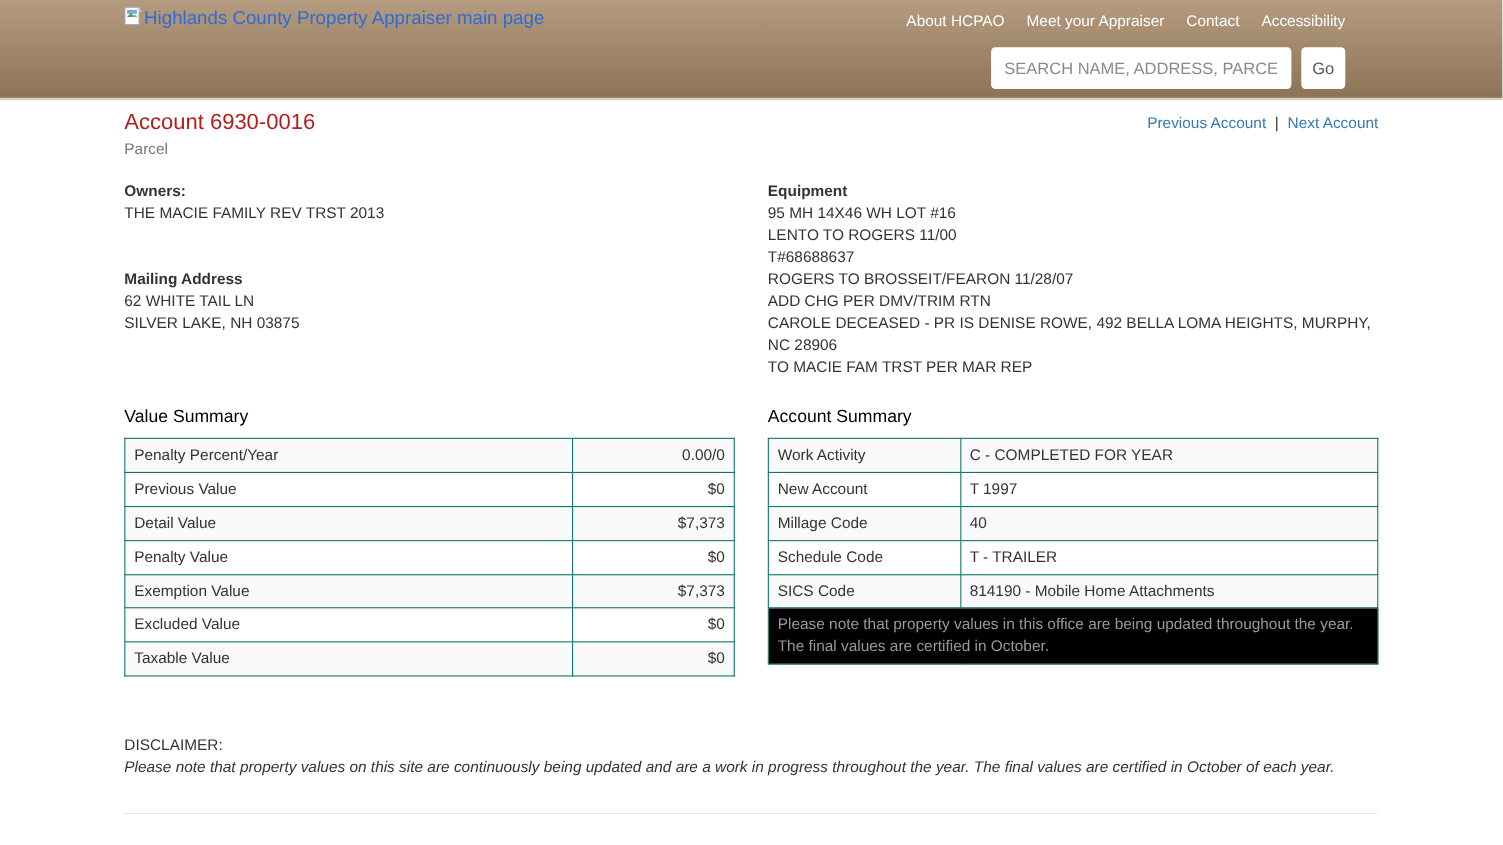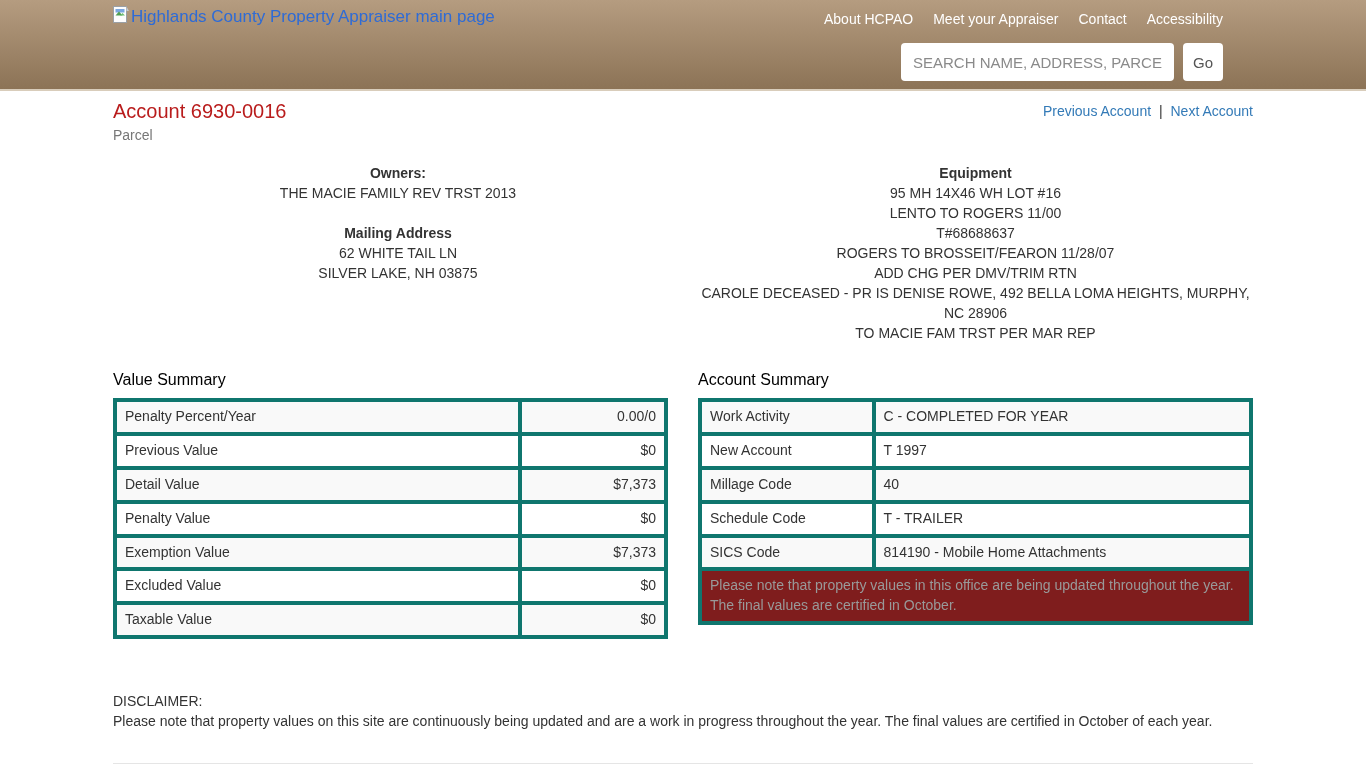--- a/index.html
+++ b/index.html
@@ -62,50 +62,50 @@
     margin-top: 8px;
   }
   .page-title { font-size: 20px; font-weight: 400; color: #b91c1c; margin: 0; line-height: 1.2; }
   .page-subtitle { color: #777; margin-top: 4px; }
   .account-nav { padding-top: 4px; font-size: 14px; text-align: center; }
   .account-nav a { color: #337ab7; }
   .account-nav .sep { color: #333; margin: 0 4px; }
 
   
   .info-columns { display: flex; margin-top: 20px; }
-  .info-col { width: 50%; text-align: center; }
+  .info-col { width: 50%; }
   .info-col.right { padding-left: 15px; }
   .block-heading { font-weight: bold; margin: 0 0 0 0; line-height: 20px; }
   .info-line { line-height: 20px; }
-  .mailing-block { margin-top: 20px; }
+  .mailing-block { margin-top: 40px; }
   .tax-link-wrap { margin-top: 20px; }
   .tax-link-wrap a { color: #337ab7; }
 
   
   .tables-row { display: flex; margin-top: 28px; gap: 30px; }
   .table-col { width: 50%; }
   .table-caption {
     font-size: 16px; color: #000000; margin-bottom: 9px;
   }
   table.summary {
     width: 100%; border-collapse: collapse; font-size: 14px;
   }
   table.summary td {
-    border: 4px solid #0f766e; padding: 5px 8px; line-height: 1.42; color: #333;
+    border: 1px solid #0f766e; padding: 5px 8px; line-height: 1.42; color: #333;
   }
   table.summary tr:nth-child(odd) td { background: #f9f9f9; }
-  table.summary tr.note-row td { background: #7f1d1d; color: #999; }
+  table.summary tr.note-row td { background: #000000; color: #999; }
   .value-table td.label-cell { width: 73.5%; }
   .value-table td.value-cell { text-align: right; }
   .account-table td.label-cell { width: 31.5%; }
 
   
   .disclaimer { margin-top: 52px; }
   .disclaimer-heading { line-height: 20px; }
-  .disclaimer-text { line-height: 20px; }
+  .disclaimer-text { line-height: 20px; font-style: italic; }
 
   hr.page-divider {
     border: none; border-top: 1px solid #e5e5e5; margin: 32px 0 16px 0;
   }
 </style>
 </head>
 <body>
 
 <header class="site-header">
   <div class="header-inner">

